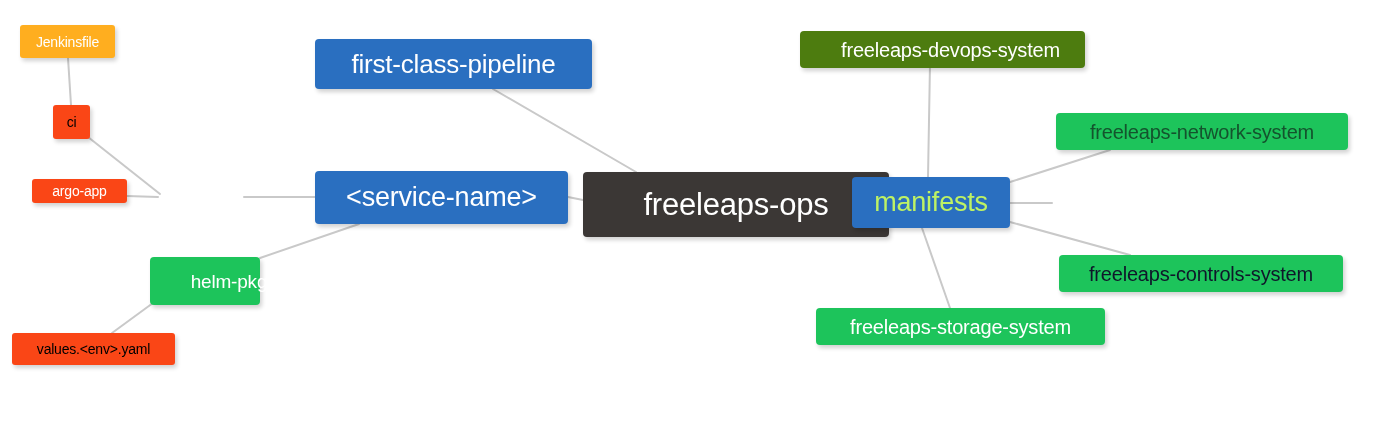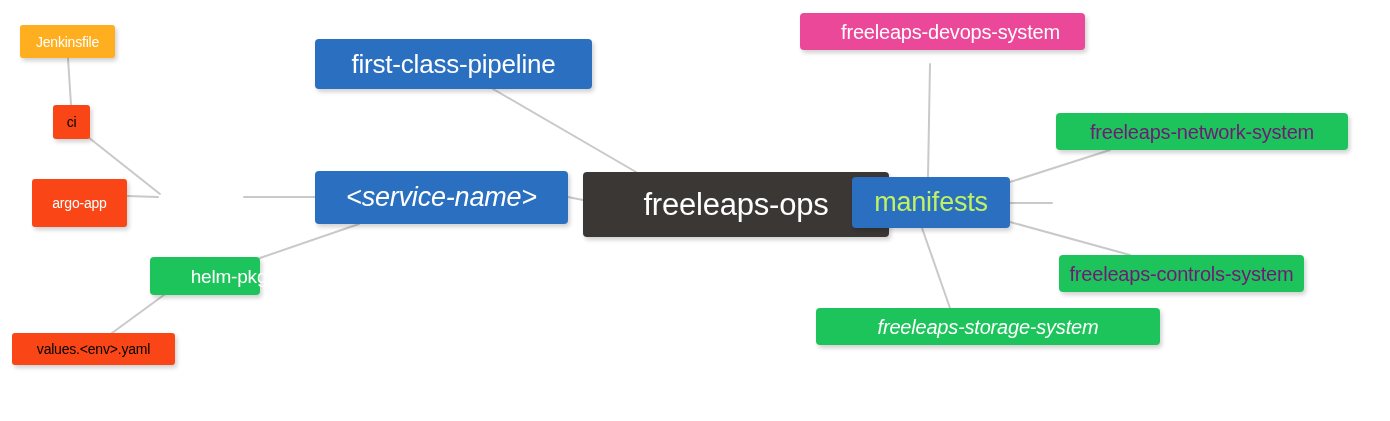--- a/index.html
+++ b/index.html
@@ -61,24 +61,24 @@
       <line x1="568" y1="197" x2="583" y2="200" stroke="#c9c9c9" stroke-width="2" stroke-linecap="round"></line>
       <line x1="845" y1="202" x2="852" y2="202" stroke="#c9c9c9" stroke-width="2" stroke-linecap="round"></line>
       <line x1="928" y1="177" x2="930" y2="64" stroke="#c9c9c9" stroke-width="2" stroke-linecap="round"></line>
       <line x1="1010" y1="182" x2="1110" y2="150" stroke="#c9c9c9" stroke-width="2" stroke-linecap="round"></line>
       <line x1="1010" y1="203" x2="1052" y2="203" stroke="#c9c9c9" stroke-width="2" stroke-linecap="round"></line>
       <line x1="1010" y1="222" x2="1130" y2="255" stroke="#c9c9c9" stroke-width="2" stroke-linecap="round"></line>
       <line x1="922" y1="228" x2="950" y2="308" stroke="#c9c9c9" stroke-width="2" stroke-linecap="round"></line>
     </svg>
 <div class="node tiny" style="left: 20px; top: 25px; width: 95px; height: 33px; background: rgb(255, 174, 31); font-size: 14px; color: rgb(255, 255, 255);">Jenkinsfile</div>
     <div class="node tiny" style="left: 53px; top: 105px; width: 37px; height: 34px; background: rgb(250, 70, 22); font-size: 14px; color: #000000;">ci</div>
-    <div class="node tiny" style="left: 32px; top: 179px; width: 95px; height: 48px; background: rgb(250, 70, 22); font-size: 14px; color: rgb(255, 255, 255);">argo-app</div>
-    <div class="node" style="left: 150px; top: 257px; width: 110px; height: 38px; background: rgb(29, 196, 91); font-size: 19px; color: rgb(255, 255, 255); padding-left: 48px;">helm-pkg</div>
+    <div class="node tiny" style="left: 32px; top: 179px; width: 95px; height: 24px; background: rgb(250, 70, 22); font-size: 14px; color: rgb(255, 255, 255);">argo-app</div>
+    <div class="node" style="left: 150px; top: 257px; width: 110px; height: 48px; background: rgb(29, 196, 91); font-size: 19px; color: rgb(255, 255, 255); padding-left: 48px;">helm-pkg</div>
     <div class="node tiny" style="left: 12px; top: 333px; width: 163px; height: 32px; background: rgb(250, 70, 22); font-size: 14px; color: #000000;">values.&lt;env&gt;.yaml</div>
-    <div class="node" style="left: 315px; top: 171px; width: 253px; height: 53px; background: rgb(42, 111, 192); font-size: 27px; color: rgb(255, 255, 255); font-style: italic;">&lt;service-name&gt;</div>
+    <div class="node" style="left: 315px; top: 171px; width: 253px; height: 53px; background: rgb(42, 111, 192); font-size: 27px; color: rgb(255, 255, 255);">&lt;service-name&gt;</div>
     <div class="node" style="left: 315px; top: 39px; width: 277px; height: 50px; background: rgb(42, 111, 192); font-size: 26px; color: rgb(255, 255, 255);">first-class-pipeline</div>
     <div class="node" style="left: 583px; top: 172px; width: 306px; height: 65px; background: rgb(59, 55, 53); font-size: 31px; color: rgb(255, 255, 255);">freeleaps-ops</div>
     <div class="node" style="left: 852px; top: 177px; width: 158px; height: 51px; background: rgb(42, 111, 192); font-size: 27px; color: #bef264;">manifests</div>
-    <div class="node" style="left: 800px; top: 13px; width: 285px; height: 37px; background: #ec4899; font-size: 20px; color: rgb(255, 255, 255); padding-left: 16px;">freeleaps-devops-system</div>
-    <div class="node" style="left: 1056px; top: 113px; width: 292px; height: 37px; background: rgb(29, 196, 91); font-size: 20px; color: #701a75;">freeleaps-network-system</div>
-    <div class="node" style="left: 1059px; top: 255px; width: 245px; height: 37px; background: rgb(29, 196, 91); font-size: 20px; color: #701a75;">freeleaps-controls-system</div>
-    <div class="node" style="left: 816px; top: 308px; width: 344px; height: 37px; background: rgb(29, 196, 91); font-size: 20px; color: rgb(255, 255, 255); font-style: italic;">freeleaps-storage-system</div>
+    <div class="node" style="left: 800px; top: 31px; width: 285px; height: 37px; background: #4d7c0f; font-size: 20px; color: rgb(255, 255, 255); padding-left: 16px;">freeleaps-devops-system</div>
+    <div class="node" style="left: 1056px; top: 113px; width: 292px; height: 37px; background: rgb(29, 196, 91); font-size: 20px; color: #14532d;">freeleaps-network-system</div>
+    <div class="node" style="left: 1059px; top: 255px; width: 284px; height: 37px; background: rgb(29, 196, 91); font-size: 20px; color: #0f172a;">freeleaps-controls-system</div>
+    <div class="node" style="left: 816px; top: 308px; width: 289px; height: 37px; background: rgb(29, 196, 91); font-size: 20px; color: rgb(255, 255, 255);">freeleaps-storage-system</div>
   </div>
 
 </body></html>

